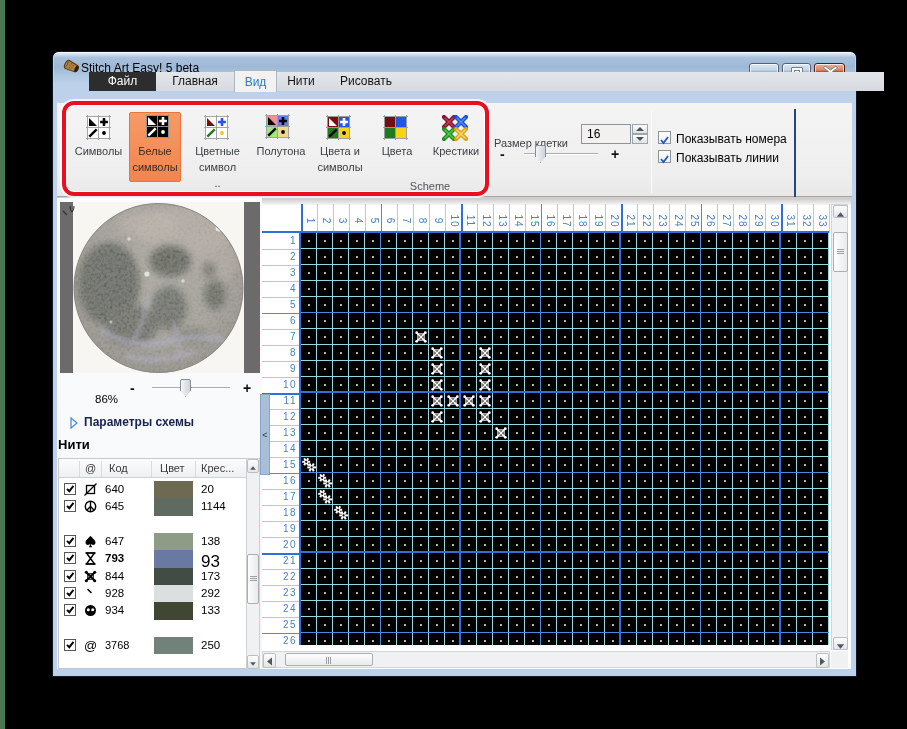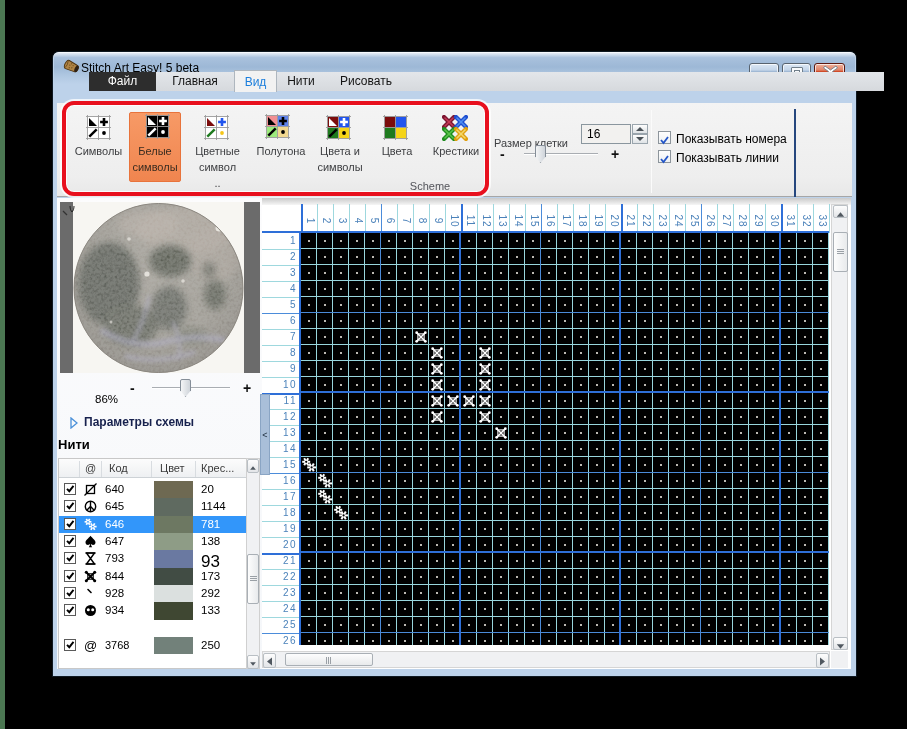--- a/index.html
+++ b/index.html
@@ -344,40 +344,20 @@
 <svg class="abs" style="left:25px;top:2px" width="13" height="13" viewBox="0 0 13 13">
                 <circle cx="6.5" cy="6.5" r="5.2" fill="none" stroke="#000" stroke-width="1.4"></circle>
                 <line x1="6.5" y1="1.3" x2="6.5" y2="11.7" stroke="#000" stroke-width="1.4"></line>
                 <line x1="6.5" y1="6.5" x2="2.8" y2="10.2" stroke="#000" stroke-width="1.4"></line>
                 <line x1="6.5" y1="6.5" x2="10.2" y2="10.2" stroke="#000" stroke-width="1.4"></line>
               </svg>
 <span class="abs" style="left:46px;top:2px;font-size:11.5px;color:#000;">645</span>
 <div class="abs" style="left:95px;top:0;width:39px;height:17.4px;background:#5f6a60;"></div>
 <span class="abs" style="left:142px;top:2px;font-size:11.5px;color:#000;">1144</span>
 </div>
-<div class="abs" style="left:0;top:56.7px;width:187px;height:17.4px;background:#3296fa;">
-<div class="abs" style="left:5px;top:2px;width:12px;height:12px;background:#fff;border:1px solid #5a5a5a;">
-                <svg width="10" height="10" viewBox="0 0 10 10" style="display:block;margin:0 auto;">
-                  <path d="M2 4.8 L4.3 7.2 L8.5 1.8" fill="none" stroke="#000" stroke-width="1.9"></path>
-                </svg>
-              </div>
-<svg class="abs" style="left:25px;top:2px" width="13" height="13" viewBox="0 0 13 13">
-                <line x1="0.60" y1="3.80" x2="7.40" y2="3.80" stroke="#fff" stroke-width="1.7"></line>
-                <line x1="2.30" y1="0.86" x2="5.70" y2="6.74" stroke="#fff" stroke-width="1.7"></line>
-                <line x1="5.70" y1="0.86" x2="2.30" y2="6.74" stroke="#fff" stroke-width="1.7"></line>
-                <circle cx="4" cy="3.8" r="0.9" fill="#3296fa"></circle>
-                <line x1="5.00" y1="8.60" x2="12.60" y2="8.60" stroke="#fff" stroke-width="1.7"></line>
-                <line x1="6.90" y1="5.31" x2="10.70" y2="11.89" stroke="#fff" stroke-width="1.7"></line>
-                <line x1="10.70" y1="5.31" x2="6.90" y2="11.89" stroke="#fff" stroke-width="1.7"></line>
-                <circle cx="8.8" cy="8.6" r="0.9" fill="#3296fa"></circle>
-              </svg>
-<span class="abs" style="left:46px;top:2px;font-size:11.5px;color:#fff;">646</span>
-<div class="abs" style="left:95px;top:0;width:39px;height:17.4px;background:#6d7862;"></div>
-<span class="abs" style="left:142px;top:2px;font-size:11.5px;color:#fff;">781</span>
-</div>
 <div class="abs" style="left:0;top:74.1px;width:187px;height:17.4px;">
 <div class="abs" style="left:5px;top:2px;width:12px;height:12px;background:#fff;border:1px solid #5a5a5a;">
                 <svg width="10" height="10" viewBox="0 0 10 10" style="display:block;margin:0 auto;">
                   <path d="M2 4.8 L4.3 7.2 L8.5 1.8" fill="none" stroke="#000" stroke-width="1.9"></path>
                 </svg>
               </div>
 <svg class="abs" style="left:25px;top:2px" width="13" height="13" viewBox="0 0 13 13">
                 <path d="M6.5 0.8 C8.5 3.5 11.5 5.2 11.5 7.5 C11.5 9.2 10.2 10 9 10 C8 10 7.3 9.5 6.9 8.8 C6.9 10 7.3 11 8.2 12.2 L4.8 12.2 C5.7 11 6.1 10 6.1 8.8 C5.7 9.5 5 10 4 10 C2.8 10 1.5 9.2 1.5 7.5 C1.5 5.2 4.5 3.5 6.5 0.8 Z" fill="#000"></path>
               </svg>
 <span class="abs" style="left:46px;top:2px;font-size:11.5px;color:#000;">647</span>
@@ -388,21 +368,21 @@
 <div class="abs" style="left:5px;top:2px;width:12px;height:12px;background:#fff;border:1px solid #5a5a5a;">
                 <svg width="10" height="10" viewBox="0 0 10 10" style="display:block;margin:0 auto;">
                   <path d="M2 4.8 L4.3 7.2 L8.5 1.8" fill="none" stroke="#000" stroke-width="1.9"></path>
                 </svg>
               </div>
 <svg class="abs" style="left:25px;top:2px" width="13" height="13" viewBox="0 0 13 13">
                 <line x1="1.5" y1="1" x2="11.5" y2="1" stroke="#000" stroke-width="1.8"></line>
                 <line x1="1.5" y1="12" x2="11.5" y2="12" stroke="#000" stroke-width="1.8"></line>
                 <path d="M2.5 1 L10.5 12 M10.5 1 L2.5 12" stroke="#000" stroke-width="1.4" fill="none"></path>
               </svg>
-<span class="abs" style="left:46px;top:2px;font-size:11.5px;color:#000;">793</span>
+<span class="abs" style="left:46px;top:2px;font-size:11.5px;color:#000;font-weight:bold;">793</span>
 <div class="abs" style="left:95px;top:0;width:39px;height:17.4px;background:#6a79a1;"></div>
 <span class="abs" style="left:142px;top:2px;font-size:17px;color:#000;">93</span>
 </div>
 <div class="abs" style="left:0;top:108.8px;width:187px;height:17.4px;">
 <div class="abs" style="left:5px;top:2px;width:12px;height:12px;background:#fff;border:1px solid #5a5a5a;">
                 <svg width="10" height="10" viewBox="0 0 10 10" style="display:block;margin:0 auto;">
                   <path d="M2 4.8 L4.3 7.2 L8.5 1.8" fill="none" stroke="#000" stroke-width="1.9"></path>
                 </svg>
               </div>
 <svg class="abs" style="left:25px;top:2px" width="13" height="13" viewBox="0 0 13 13">

